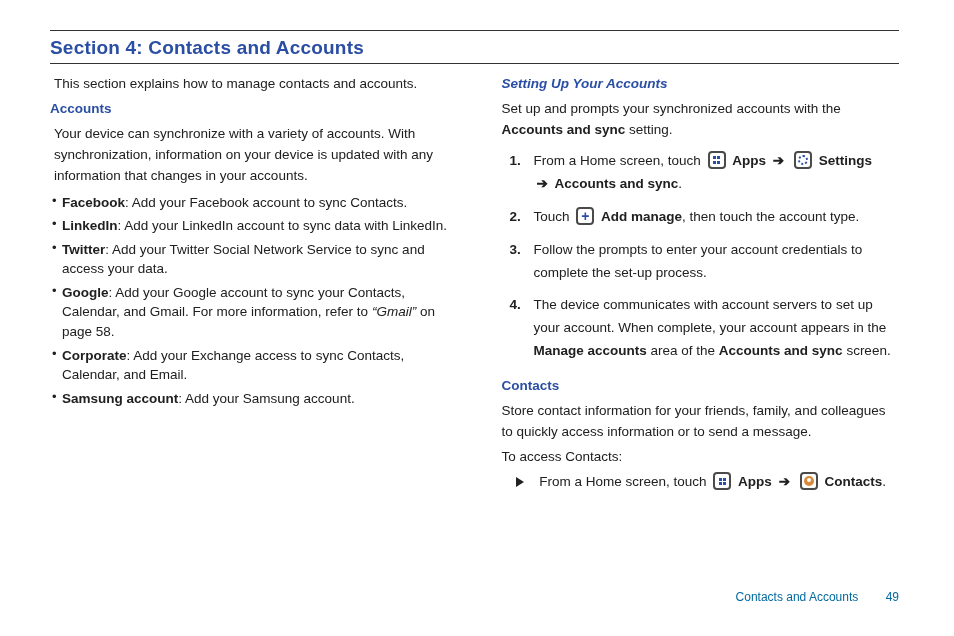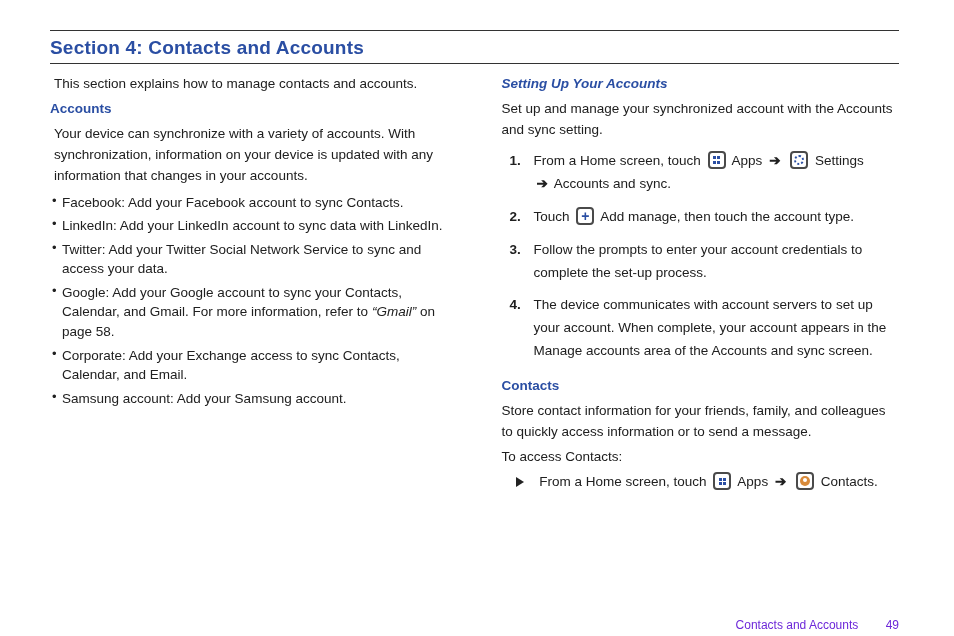--- a/index.html
+++ b/index.html
@@ -120,27 +120,27 @@
     display: inline-block;
     width: 0; height: 0;
     border-top: 5px solid transparent;
     border-bottom: 5px solid transparent;
     border-left: 8px solid #222;
     margin-right: 12px;
     vertical-align: middle;
   }
   .footer {
     position: absolute;
-    bottom: 4px;
+    bottom: 32px;
     right: 55px;
     font-size: 12px;
-    color: #6d28d9;
+    color: #0369a1;
   }
   .footer .pg { margin-left: 24px; }
-  b { font-weight: 400; }
+  b { font-weight: 700; }
 </style>
 </head>
 <body>
 <div class="page">
 
 <hr class="thin-rule">
 <h1 class="sec-title">Section 4: Contacts and Accounts</h1>
 <hr class="thin-rule rule-after">
 
 <div class="columns">
@@ -169,21 +169,21 @@
       </li>
       <li>
         <b>Samsung account</b><span>: Add your Samsung account.</span>
       </li>
     </ul>
   </div>
 
   <div class="col">
     <p class="bh-italic">Setting Up Your Accounts</p>
     <p>
-      <span>Set up and manage your synchronized account with the </span><b>Accounts and sync</b><span> setting.</span>
+      <span>Set up and prompts your synchronized accounts with the </span><b>Accounts and sync</b><span> setting.</span>
     </p>
 
     <ol class="steps">
       <li>
         <span>From a Home screen, touch </span>
         <span class="icon">
               <span class="apps-grid">
                 <span></span>
                 <span></span>
                 <span></span>

